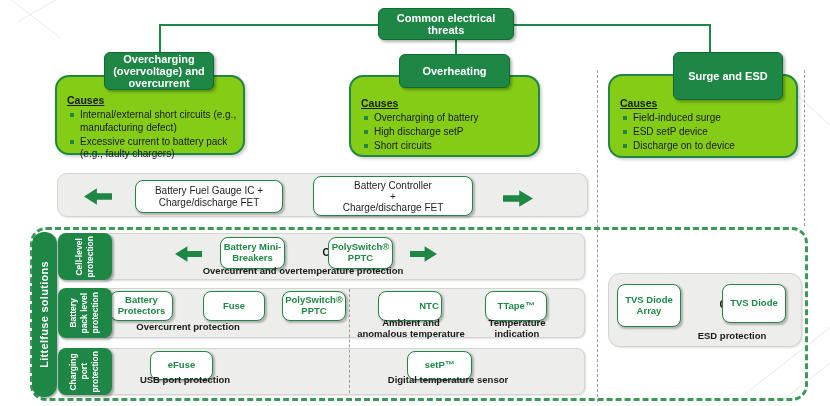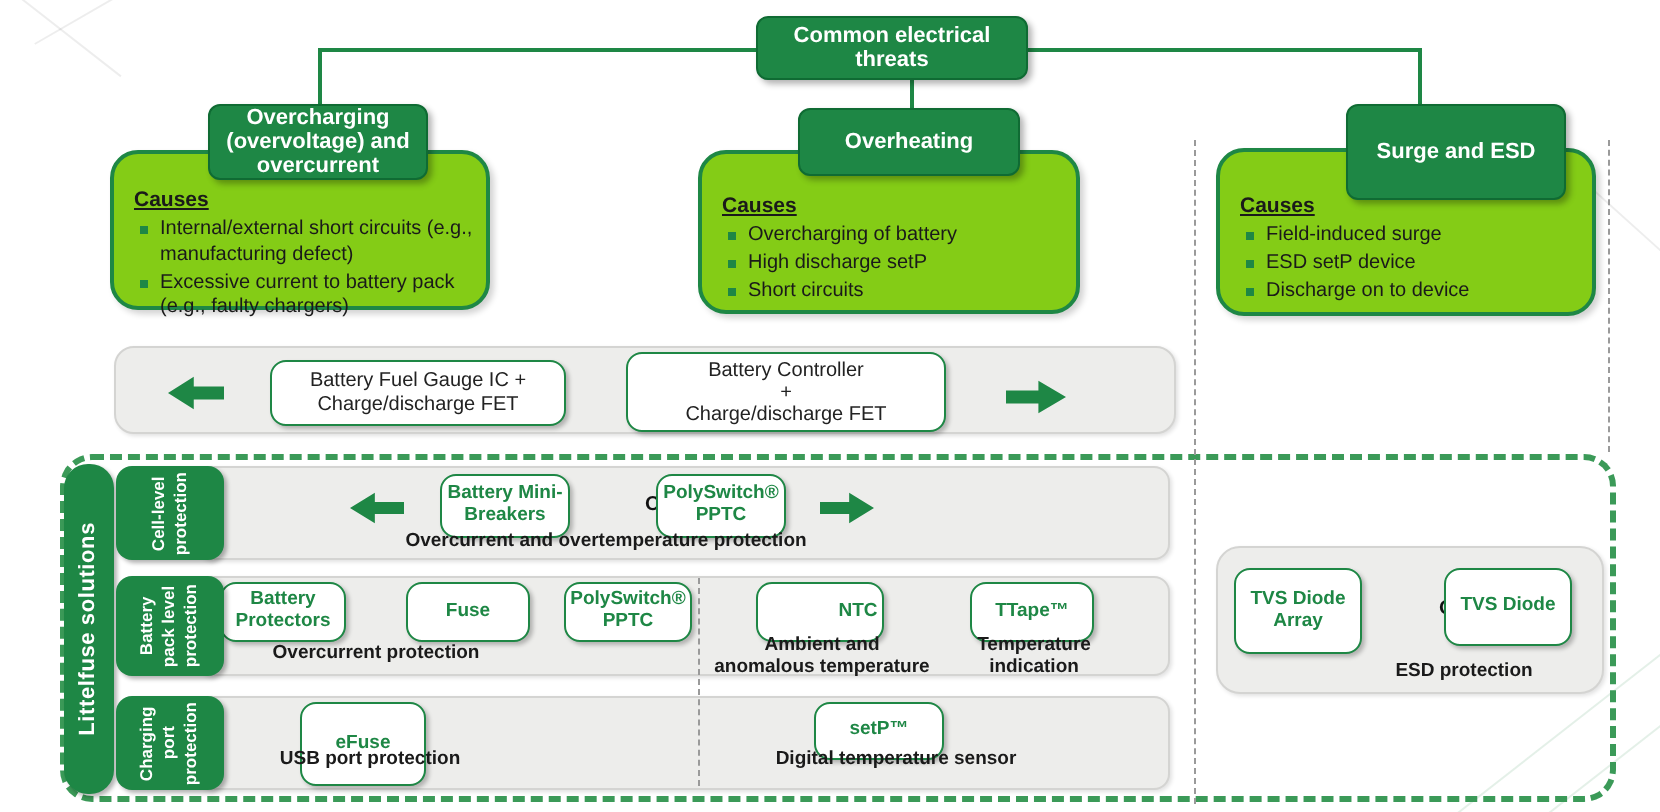--- a/index.html
+++ b/index.html
@@ -184,21 +184,21 @@
   </div>
   <div class="cap pre" style="left:458px; top:318px; width:118px;">Temperature
 indication</div>
 
   <div class="gray-band" style="left:98px; top:348px; width:487px; height:47px; border-radius:8px;"></div>
   <div class="vtab" style="left:58px; top:348px; width:54px; height:47px;">
     <span class="vtext">Charging
 port
 protection</span>
   </div>
-  <div class="wbox" style="left:150px; top:351px; width:63px; height:42px;">
+  <div class="wbox" style="left:150px; top:351px; width:63px; height:29px;">
     <span>eFuse</span>
   </div>
   <div class="cap" style="left:95px; top:375px; width:180px;">USB port protection</div>
   <div class="wbox" style="left:407px; top:351px; width:65px; height:29px;">
     <span>setP™</span>
   </div>
   <div class="cap" style="left:358px; top:375px; width:180px;">Digital temperature sensor</div>
 
   <div class="gray-band" style="left:608px; top:273px; width:194px; height:74px; border-radius:12px;"></div>
   <div class="wbox" style="left:617px; top:284px; width:64px; height:43px;">

